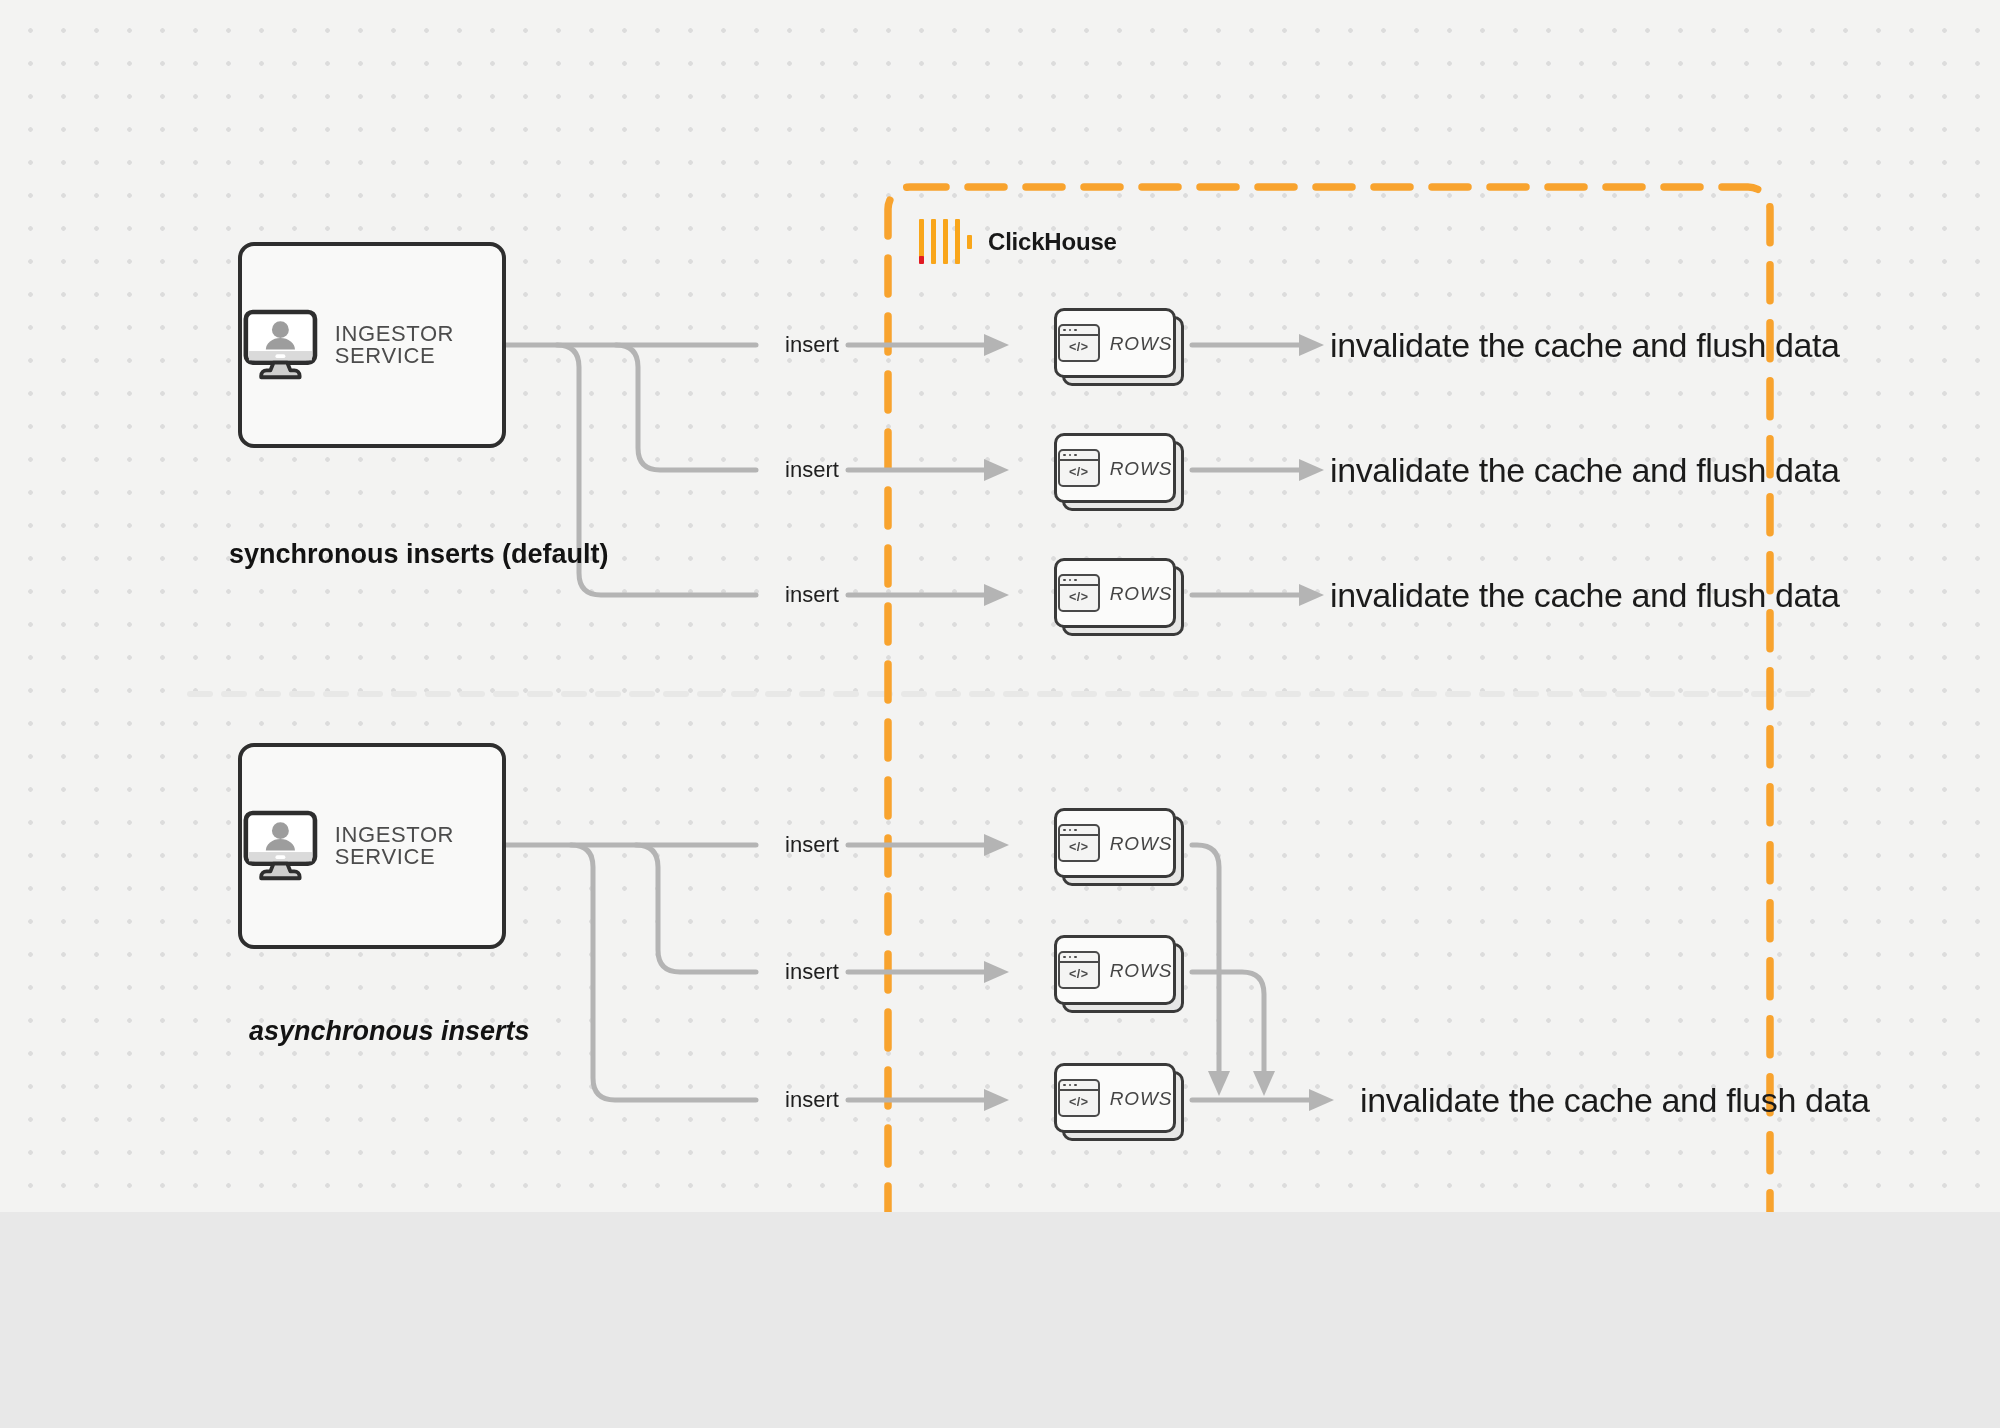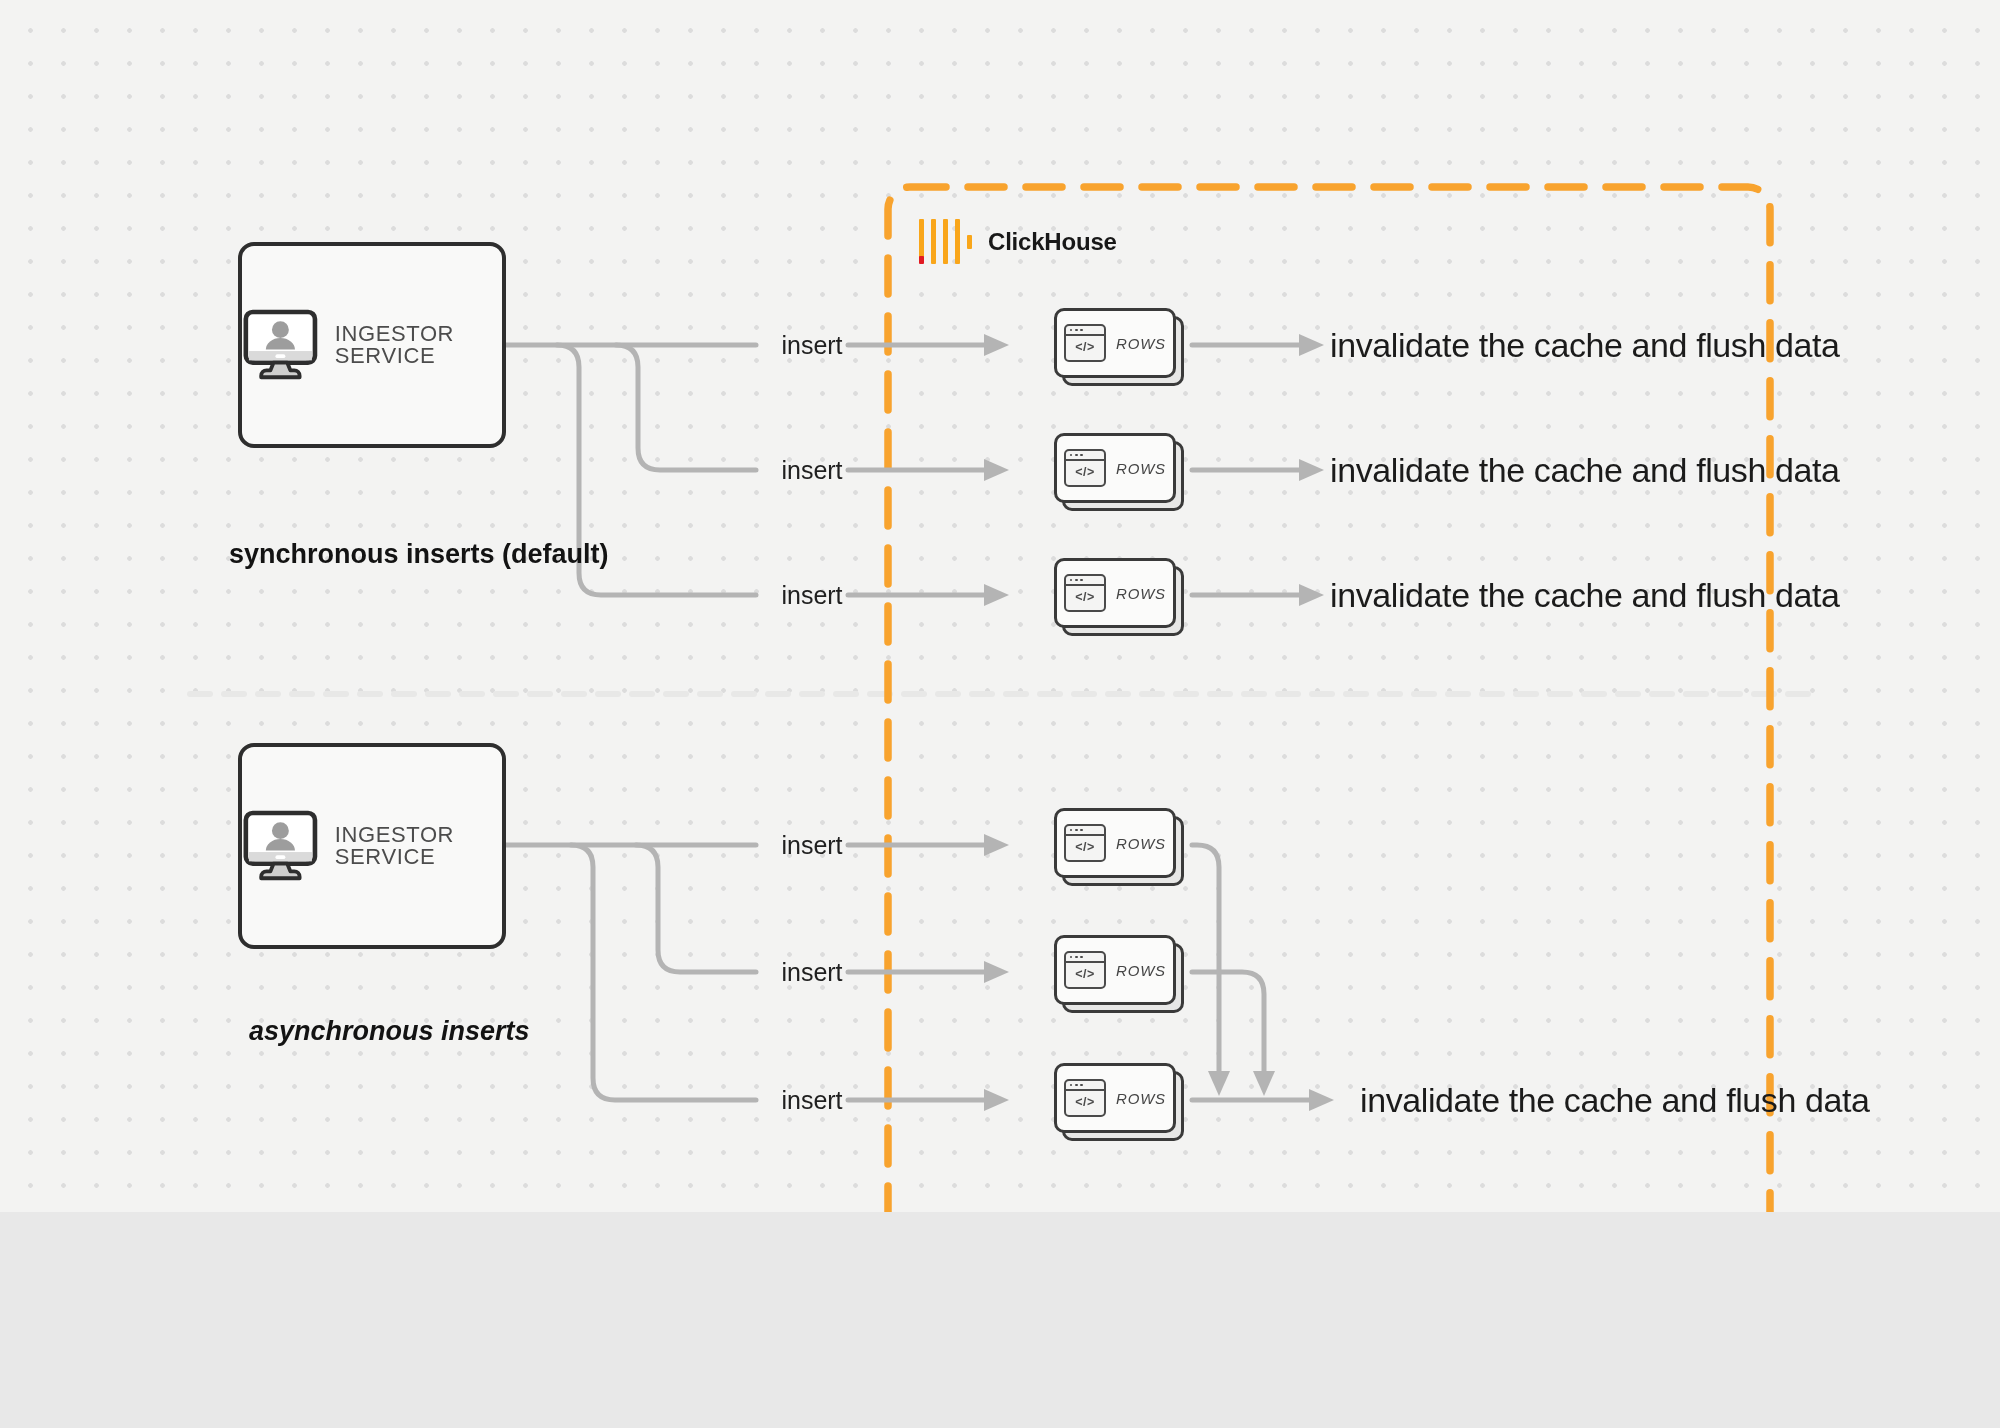--- a/index.html
+++ b/index.html
@@ -25,21 +25,21 @@
   .ingestor .svc-label{
     font-size:22px;color:#4c4c4c;letter-spacing:.6px;line-height:1;
   }
 
   
   .caption{position:absolute;font-weight:bold;font-size:27px;color:#131313;line-height:1.1;}
 
   
   .insert-label{
     position:absolute;left:745px;width:134px;text-align:center;
-    font-size:25px;color:#202020;line-height:32px;
+    font-size:22px;color:#202020;line-height:32px;
   }
   
   .result-label{
     position:absolute;font-size:34px;color:#1b1b1b;letter-spacing:-.4px;line-height:32px;white-space:nowrap;
   }
 
   
   .rows-card{position:absolute;left:1054px;width:122px;height:70px;}
   .rows-card .shadow{
     position:absolute;left:8px;top:8px;width:100%;height:100%;box-sizing:border-box;
@@ -56,21 +56,21 @@
   }
   .browser-icon .bar{
     height:10px;box-sizing:border-box;border-bottom:2.5px solid #4a4a4a;
     display:flex;align-items:center;gap:2.5px;padding-left:3.5px;
   }
   .browser-icon .dot{width:2.8px;height:2.8px;border-radius:50%;background:#4a4a4a;}
   .browser-icon .code{
     text-align:center;font-size:12.5px;font-weight:bold;color:#4a4a4a;
     line-height:23px;letter-spacing:.5px;
   }
-  .rows-label{font-style:italic;font-size:15px;color:#454545;letter-spacing:.8px;line-height:1;}
+  .rows-label{font-style:italic;font-size:19px;color:#454545;letter-spacing:.8px;line-height:1;}
 
   
   .ch-logo{position:absolute;left:919px;top:218px;}
   .ch-wordmark{
     position:absolute;left:988px;top:228px;
     font-size:24px;font-weight:600;color:#181818;letter-spacing:-.2px;line-height:1.2;
   }
 </style>
 </head>
 <body>

